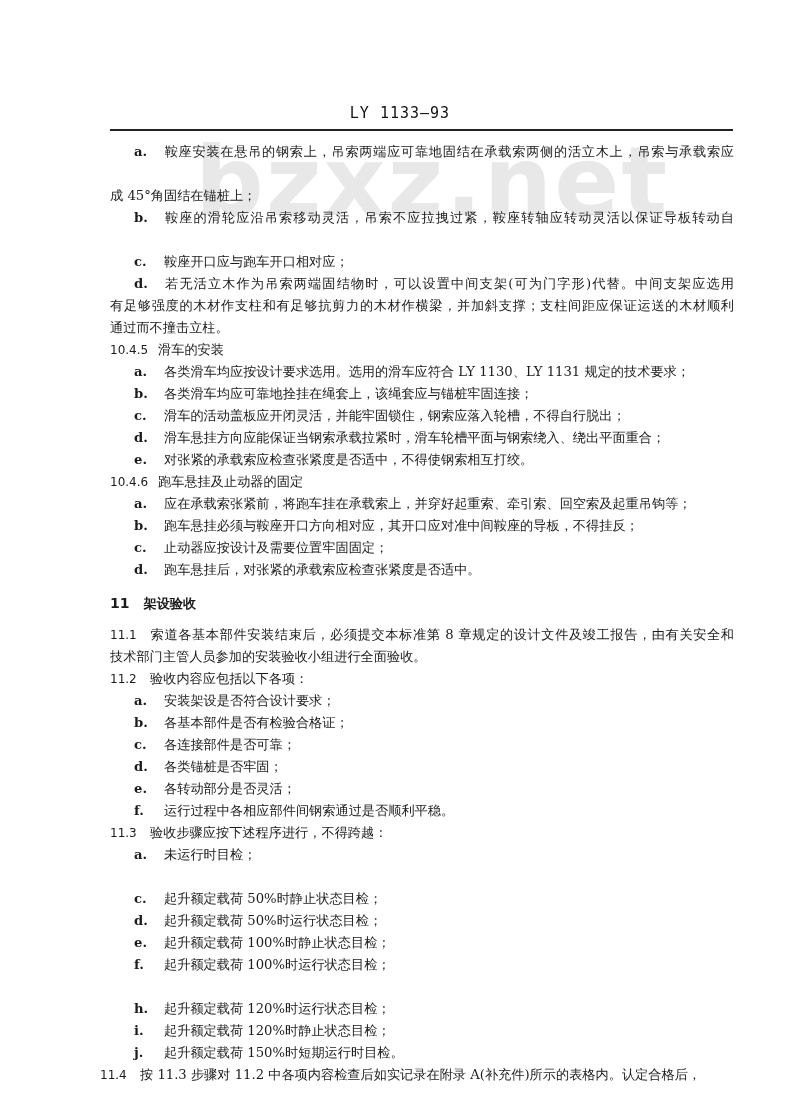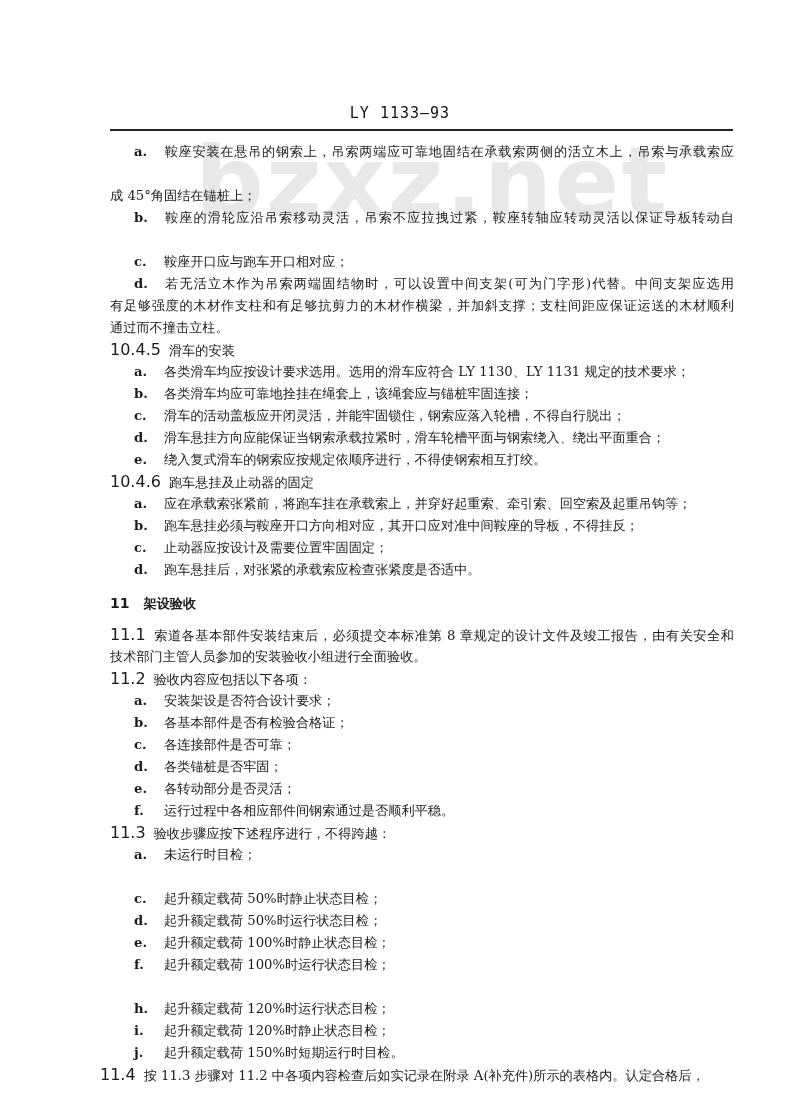--- a/index.html
+++ b/index.html
@@ -25,21 +25,21 @@
       color: #d6d6d6; opacity: 0.55; pointer-events: none;
     }
     .line {
       position: absolute; left: 110px; width: 624px;
       font-size: 13.2px; line-height: 22px; white-space: nowrap; color: #1b1b1b;
     }
     .indent-1 { padding-left: 24px; width: 600px; }
     .item-label { display: inline-block; width: 30px; font-weight: bold; }
     .sec-num {
       display: inline-block; min-width: 40px; margin-right: 8px;
-      font-family: "DejaVu Sans", "Liberation Sans", sans-serif; font-size: 16px;
+      font-family: "DejaVu Sans", "Liberation Sans", sans-serif; font-size: 12px;
     }
     .sec-title-num {
       display: inline-block; margin-right: 14px;
       font-family: "DejaVu Sans", "Liberation Sans", sans-serif; font-size: 14px;
     }
     .bold { font-weight: bold; }
     .justify { text-align: justify; text-align-last: justify; }
     .page-number {
       position: absolute; left: 676px; top: 1062px; font-size: 11px; color: #444;
     }
@@ -73,21 +73,21 @@
   <div class="line justify" style="top:295px;">有足够强度的木材作支柱和有足够抗剪力的木材作横梁，并加斜支撑；支柱间距应保证运送的木材顺利</div>
   <div class="line" style="top:317px;">通过而不撞击立柱。</div>
 
   <div class="line" style="top:339px;">
     <span class="sec-num">10.4.5</span><span>滑车的安装</span>
   </div>
   <div class="line indent-1" style="top:361px;"><span class="item-label">a.</span><span>各类滑车均应按设计要求选用。选用的滑车应符合 LY 1130、LY 1131 规定的技术要求；</span></div>
   <div class="line indent-1" style="top:383px;"><span class="item-label">b.</span><span>各类滑车均应可靠地拴挂在绳套上，该绳套应与锚桩牢固连接；</span></div>
   <div class="line indent-1" style="top:405px;"><span class="item-label">c.</span><span>滑车的活动盖板应开闭灵活，并能牢固锁住，钢索应落入轮槽，不得自行脱出；</span></div>
   <div class="line indent-1" style="top:427px;"><span class="item-label">d.</span><span>滑车悬挂方向应能保证当钢索承载拉紧时，滑车轮槽平面与钢索绕入、绕出平面重合；</span></div>
-  <div class="line indent-1" style="top:449px;"><span class="item-label">e.</span><span>绕入复式滑车的钢索应按规定依顺序进行，不得使钢索相互打绞。</span></div>
+  <div class="line indent-1" style="top:449px;"><span class="item-label">e.</span><span>对张紧的承载索应检查张紧度是否适中，不得使钢索相互打绞。</span></div>
 
   <div class="line" style="top:471px;">
     <span class="sec-num">10.4.6</span><span>跑车悬挂及止动器的固定</span>
   </div>
   <div class="line indent-1" style="top:493px;"><span class="item-label">a.</span><span>应在承载索张紧前，将跑车挂在承载索上，并穿好起重索、牵引索、回空索及起重吊钩等；</span></div>
   <div class="line indent-1" style="top:515px;"><span class="item-label">b.</span><span>跑车悬挂必须与鞍座开口方向相对应，其开口应对准中间鞍座的导板，不得挂反；</span></div>
   <div class="line indent-1" style="top:537px;"><span class="item-label">c.</span><span>止动器应按设计及需要位置牢固固定；</span></div>
   <div class="line indent-1" style="top:559px;"><span class="item-label">d.</span><span>跑车悬挂后，对张紧的承载索应检查张紧度是否适中。</span></div>
 
   <div class="line bold" style="top:592px;">

